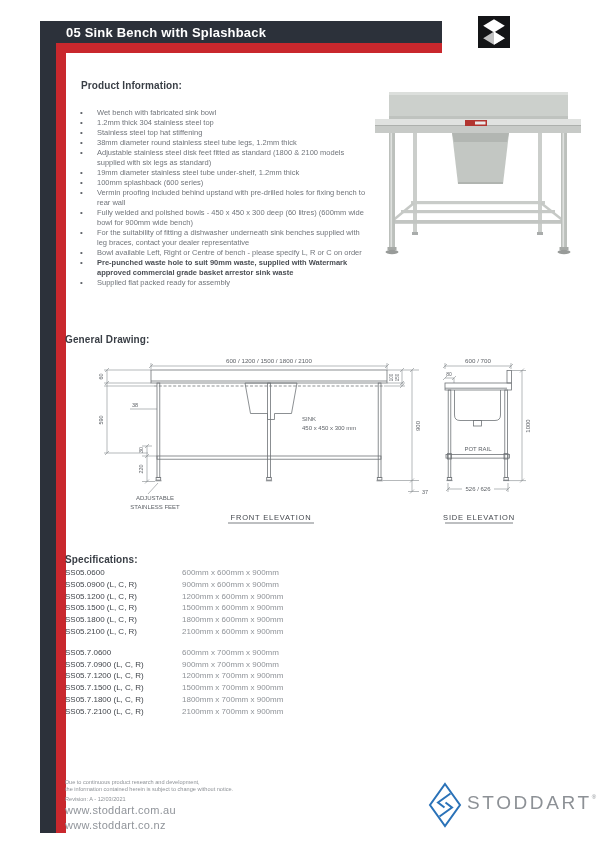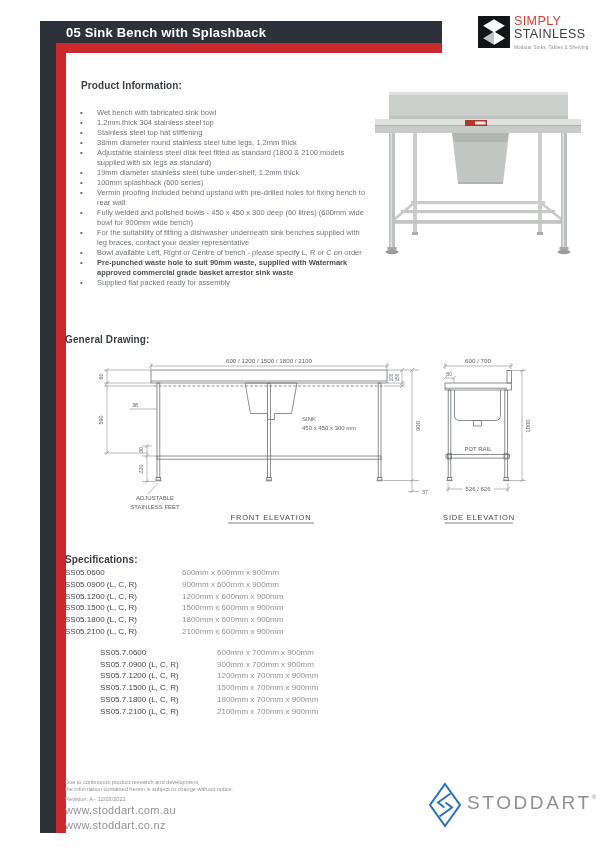--- a/index.html
+++ b/index.html
@@ -36,21 +36,21 @@
   .li-text.bold{font-weight:bold;color:#4a4e54;}
   
   .photo-wrap{position:absolute;left:362px;top:72px;width:230px;height:200px;}
   
   .front-wrap{position:absolute;left:78px;top:350px;width:360px;height:195px;}
   .side-wrap{position:absolute;left:438px;top:350px;width:150px;height:195px;}
   .draw-text{fill:#5f6368;font-family:"Liberation Sans","DejaVu Sans",sans-serif;}
   .draw-title{fill:#43474d;font-family:"Liberation Sans","DejaVu Sans",sans-serif;letter-spacing:0.8px;}
   
   .spec-table{position:absolute;left:65px;top:567px;width:300px;}
-  .spec-group2{margin-top:9px;margin-left:35px;}
+  .spec-group2{margin-top:9px;}
   .spec-row{position:relative;height:11.8px;font-size:8px;line-height:11.8px;}
   .spec-model{position:absolute;left:0;font-weight:normal;color:#43474d;}
   .spec-size{position:absolute;left:117px;color:#8f9398;}
   
   .disclaimer{position:absolute;left:65px;top:779px;font-size:5.6px;line-height:7px;color:#8f9398;}
   .revision{position:absolute;left:65px;top:796px;font-size:5.6px;color:#8f9398;}
   .site{position:absolute;left:65px;font-size:11px;color:#90949a;letter-spacing:0.3px;text-decoration:none;}
   #site1{top:804px;}
   #site2{top:819px;}
   .stoddart{position:absolute;left:427px;top:781px;width:160px;height:50px;}
@@ -66,25 +66,20 @@
 <div class="bar-red-v"></div>
 <div class="doc-title">05 Sink Bench with Splashback</div>
 
 <div class="ss-logo">
   <svg class="ss-icon" width="32" height="32" viewBox="0 0 32 32">
     <rect x="0" y="0" width="32" height="32" fill="#141517"></rect>
     <polygon points="16,3.2 26.8,9.8 16,16.4 5.2,9.8" fill="#ffffff"></polygon>
     <polygon points="16,15.6 26.8,22.2 16,28.8 5.2,22.2" fill="#c2c2c2"></polygon>
     <polygon points="16,15.6 26.8,22.2 16,28.8" fill="#ffffff"></polygon>
   </svg>
-  <div class="ss-text">
-    <div class="ss-simply">SIMPLY</div>
-    <div class="ss-stainless">STAINLESS</div>
-    <div class="ss-tagline">Modular Sinks, Tables &amp; Shelving</div>
-  </div>
 </div>
 
 <div class="section-heading" id="h-info">Product Information:</div>
 <ul class="bullets">
 
     <li class="bullet">
       <span class="li-text">Wet bench with fabricated sink bowl</span>
     </li>
 
     <li class="bullet">

